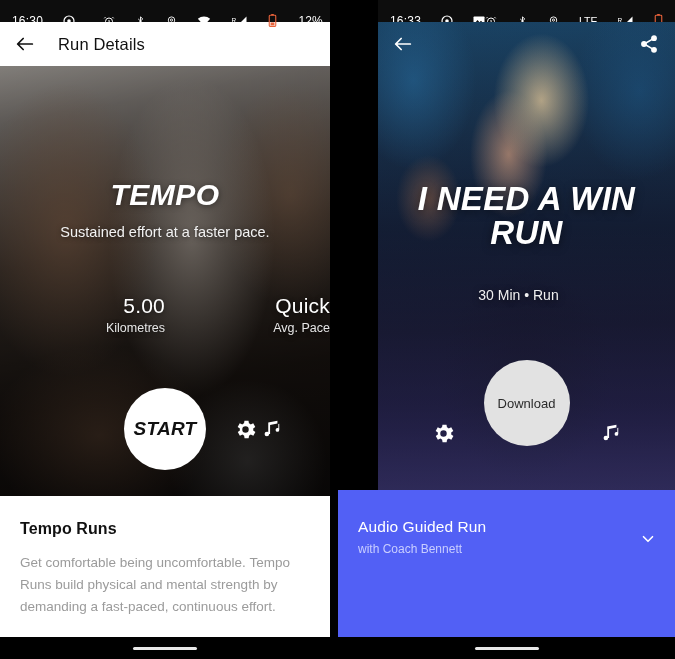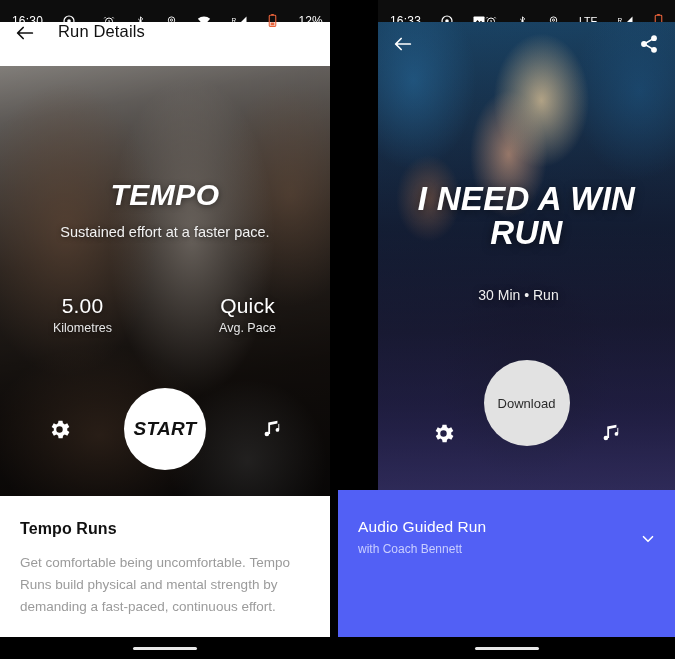--- a/index.html
+++ b/index.html
@@ -26,21 +26,21 @@
   .sb-left, .sb-right { display:flex; align-items:center; gap:20px;margin-top:19px; }
   .sb-time { font-size:12px; font-weight:400; }
   .sb-ico { display:inline-flex; align-items:center; }
   .sb-ico svg { display:block; }
   .sb-pct { font-size:12px; margin-left:1px; }
   .lte-txt { font-size:10.5px; letter-spacing:0; }
   .sup { font-size:6.5px; vertical-align:super; }
 
   
   .appbar {
-    height:44px; background:#fff; display:flex; align-items:flex-start;
+    height:44px; background:#fff; display:flex; align-items:center;
     padding-left:14px; gap:22px;
   }
   .appbar .title { font-size:16.5px; color:#111; font-weight:500; letter-spacing:.15px; }
   .back-arrow { width:22px; height:22px; }
 
   
   .hero-left {
     position:relative; height:430px; overflow:hidden;
     background:#2a2320;
   }
@@ -67,29 +67,29 @@
   }
   .tempo-sub {
     position:absolute; top:158px; left:0; right:0; text-align:center;
     font-size:14.5px; font-weight:400; color:#f2f2f2;
     text-shadow:0 1px 5px rgba(0,0,0,.6);
   }
   .stats {
     position:absolute; top:228px; left:0; right:0;
     display:flex;
   }
-  .stat { flex:1; text-align:center; }
+  .stat { flex:1; text-align:right; }
   .stat .val { font-size:21px; font-weight:400; letter-spacing:.2px;
                text-shadow:0 1px 5px rgba(0,0,0,.55); }
   .stat .lbl { font-size:12.5px; color:#e6e6e6; margin-top:3px;
                text-shadow:0 1px 5px rgba(0,0,0,.55); }
 
   .action-row {
     position:absolute; bottom:26px; left:0; right:0; height:82px;
-    display:flex; align-items:center; justify-content:space-between;
+    display:flex; align-items:center; justify-content:flex-end;
     padding:0 46px;
   }
   .start-btn {
     position:absolute; left:50%; transform:translateX(-50%);
     width:82px; height:82px; border-radius:50%;
     background:#fff; color:#111;
     display:flex; align-items:center; justify-content:center;
     font-size:19px; font-weight:bold; font-style:italic; letter-spacing:.3px;
     border:none; cursor:pointer;
   }

